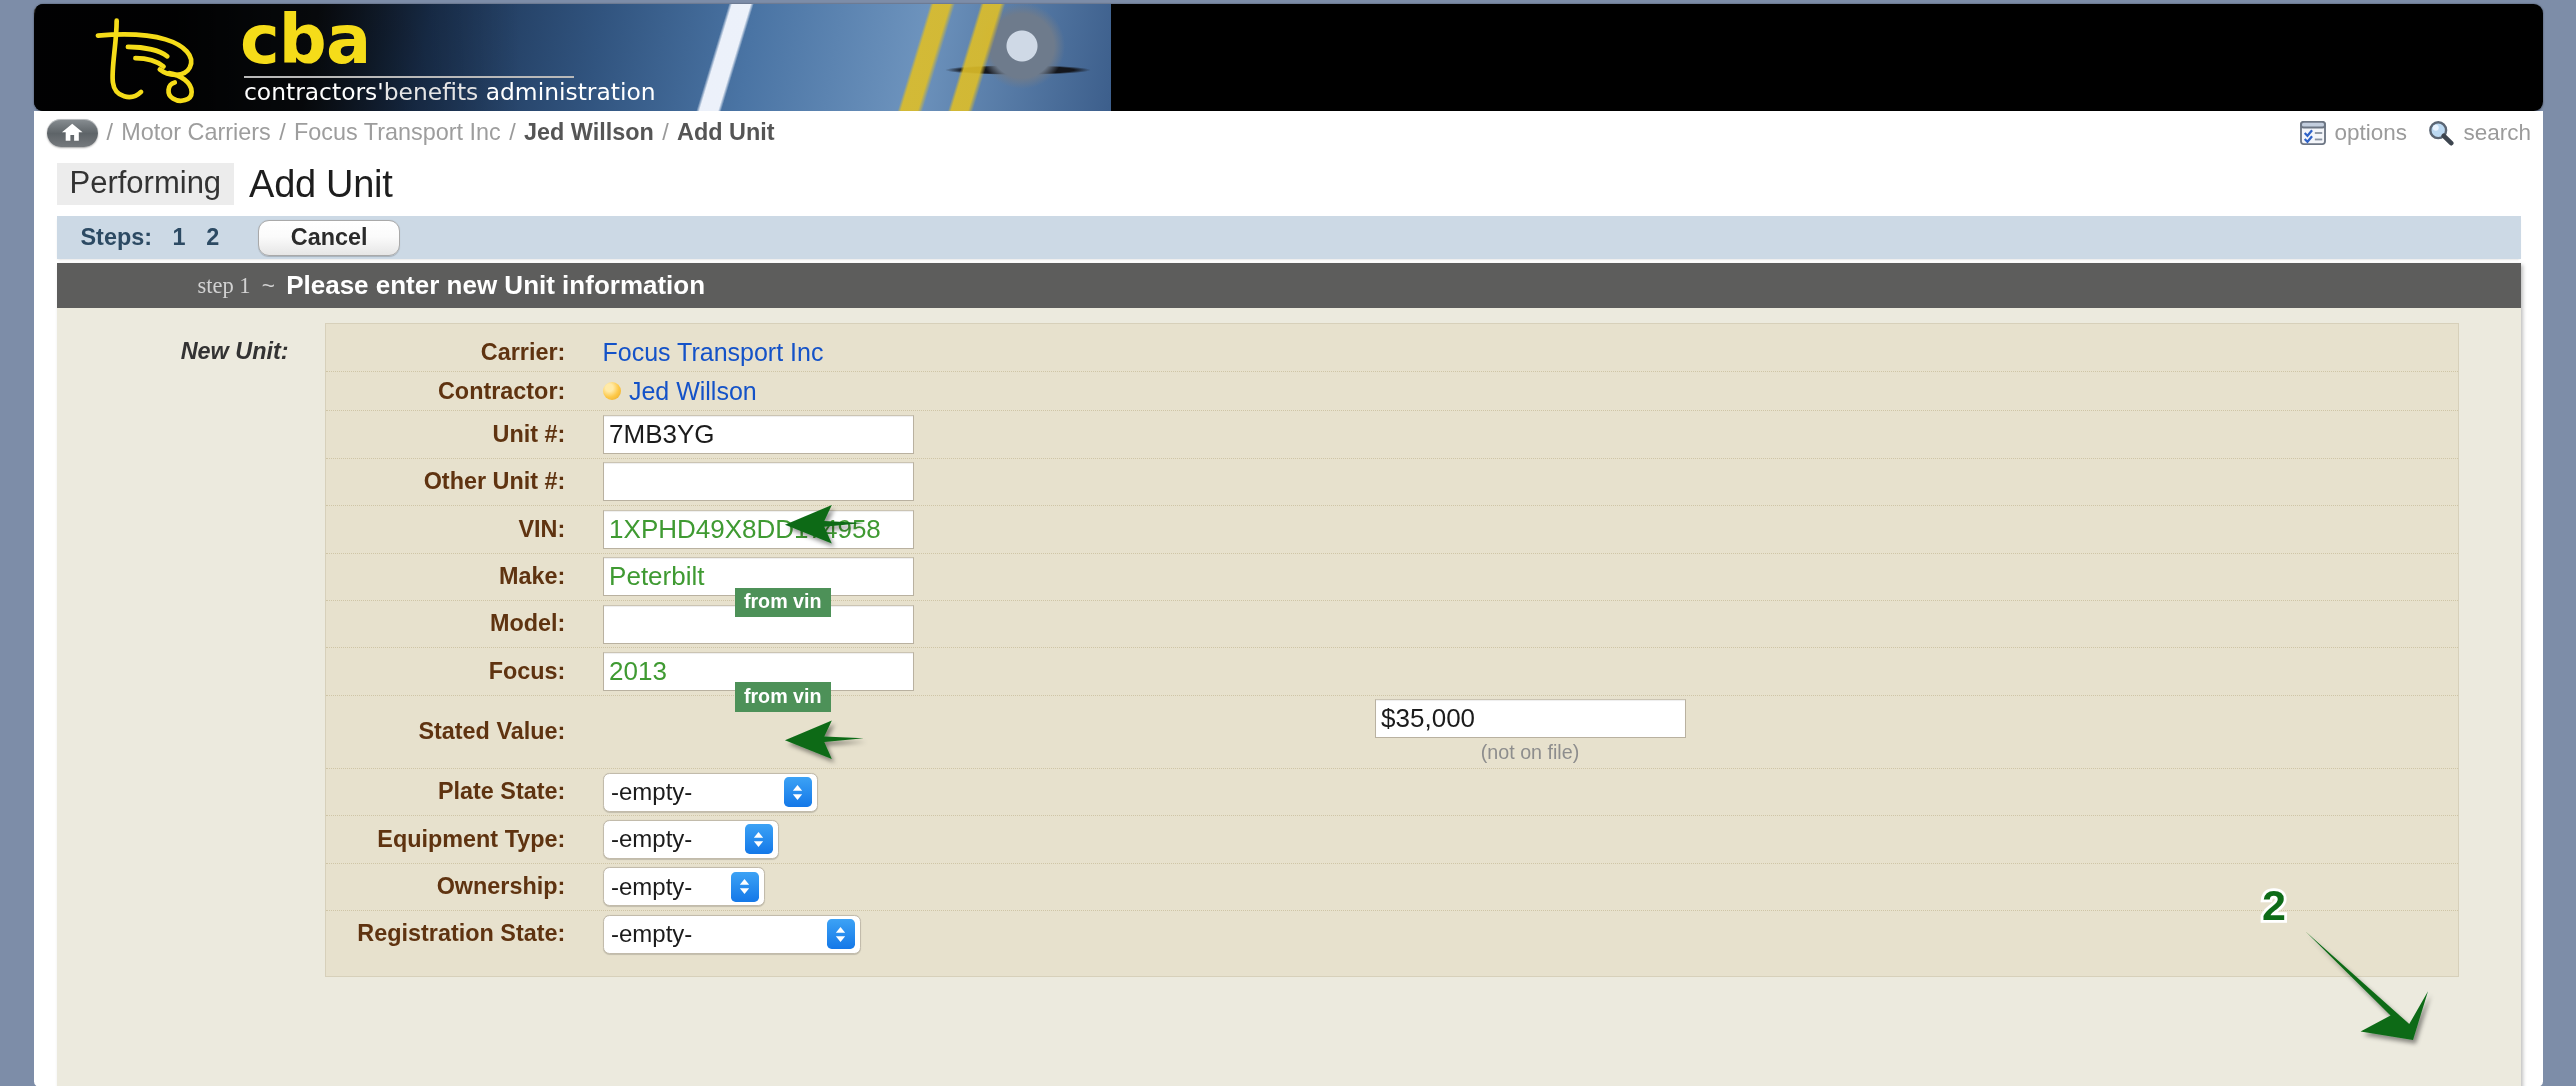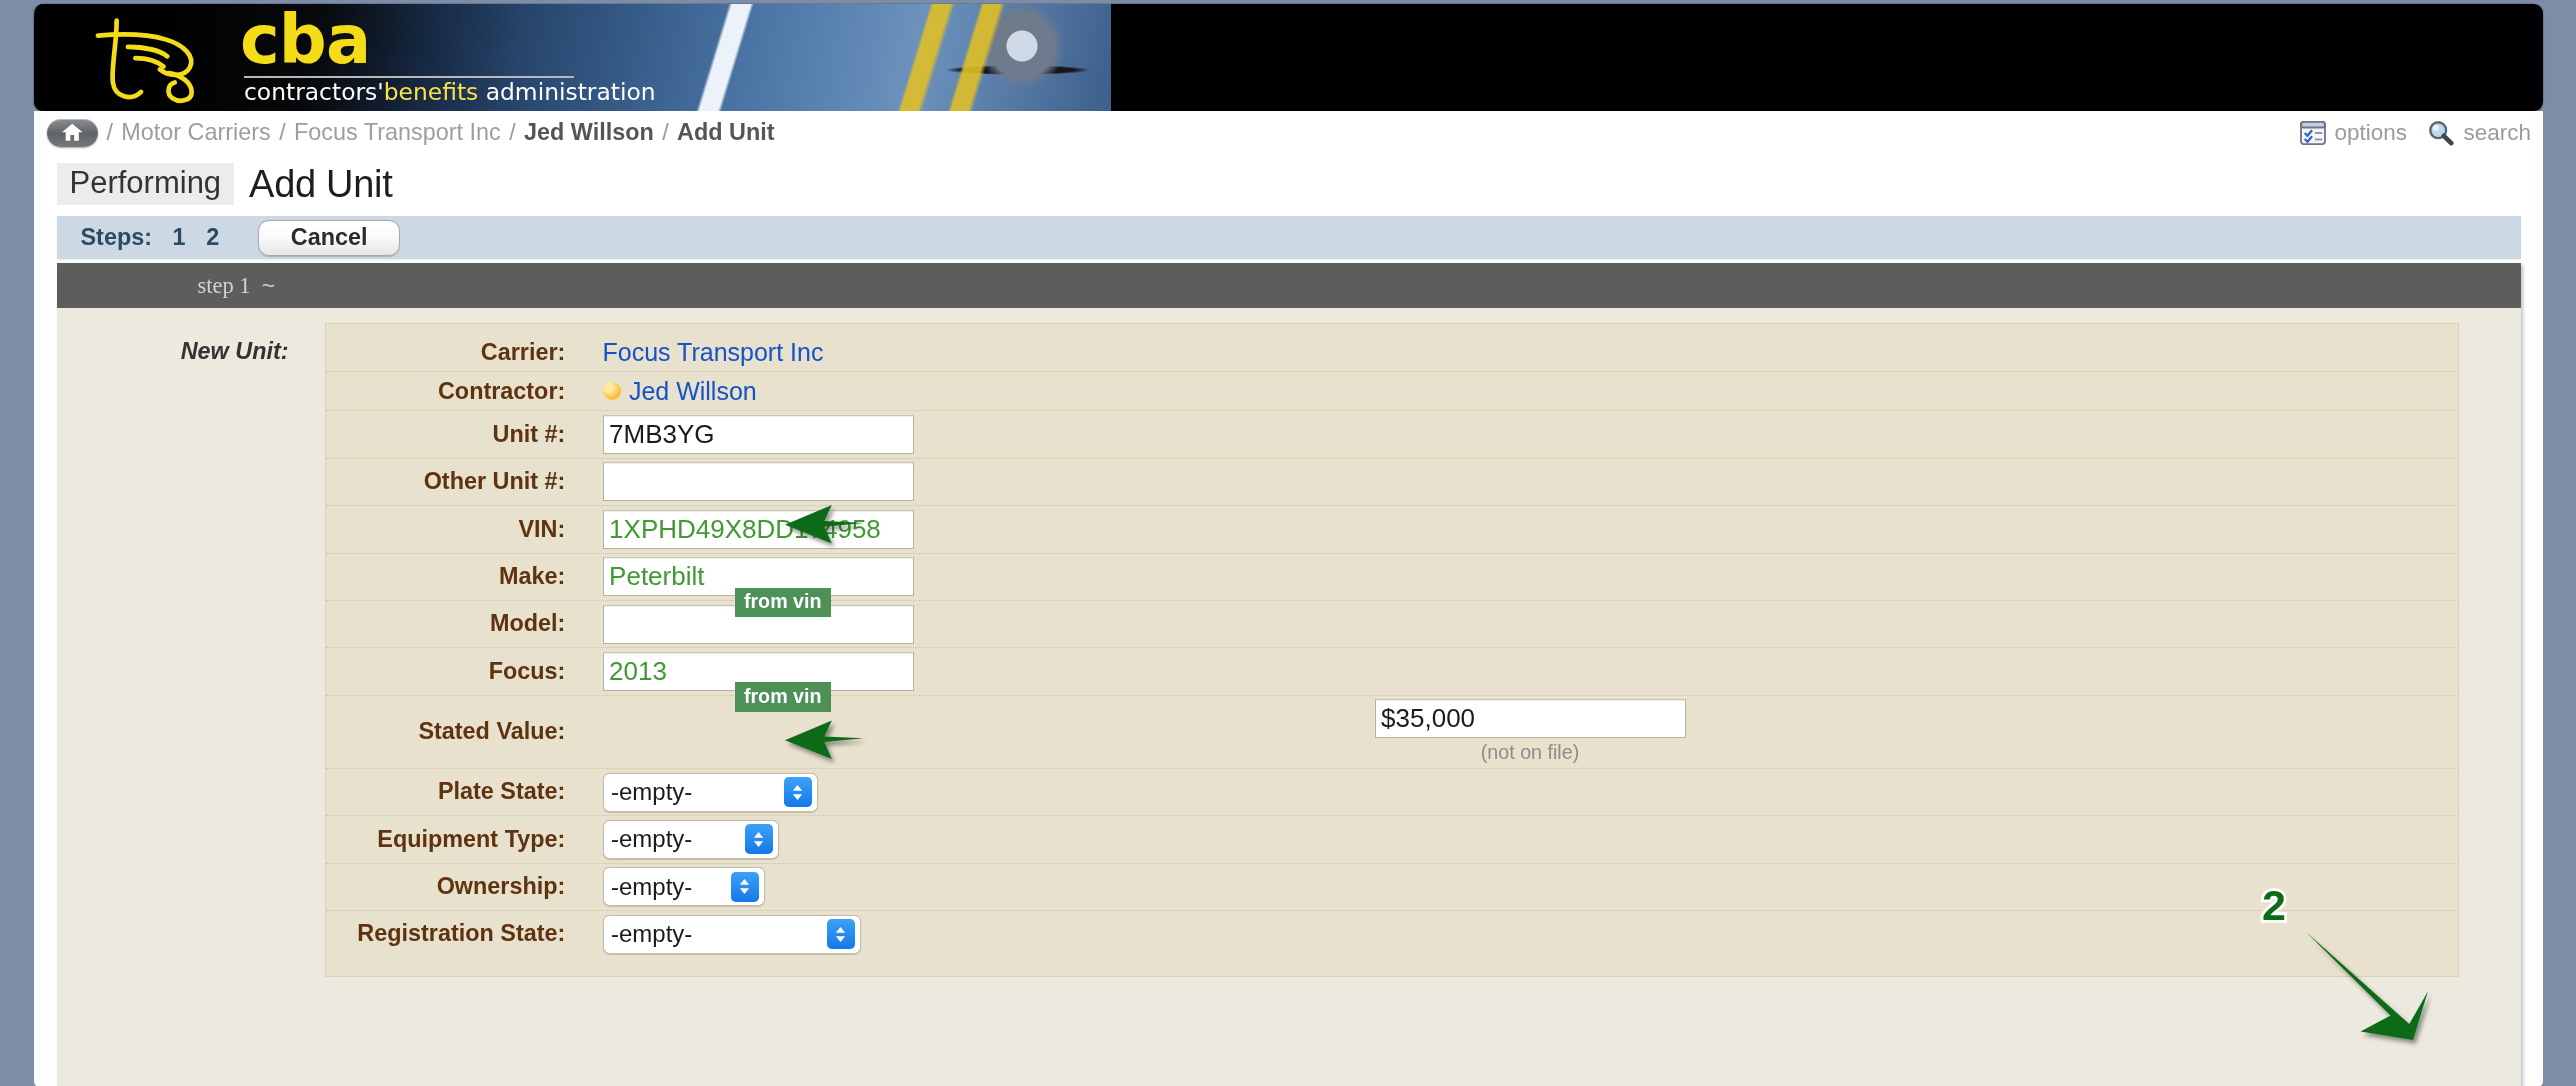--- a/index.html
+++ b/index.html
@@ -66,21 +66,21 @@
   }
   .logo-rule {
     position: absolute; left: 165px; top: 67px;
     width: 330px; height: 1.9px; background: #b9b9b9;
   }
   .logo-tag {
     position: absolute; left: 165px; top: 69px;
     font-family: "DejaVu Sans", sans-serif;
     font-size: 23.4px; color: #ffffff; white-space: nowrap;
   }
-  .logo-tag .hl { color: #fde047; }
+  .logo-tag .hl { color: #e5e5e5; }
 
   
   .sheet {
     position: absolute;
     left: 34px; top: 111px;
     width: 2509px; height: 976px;
     background: #ffffff;
     border-radius: 0 0 5.6px 5.6px;
   }
 
@@ -373,20 +373,21 @@
       <span class="step-num">1</span>
       <span class="step-num">2</span>
       <div class="cancel-btn">Cancel</div>
     </div>
 
     <div class="panel">
 
       <div class="step-head">
         <span class="sh-small">step 1</span>
         <span class="sh-tilde">~</span>
+        <span class="sh-title">Please enter new Unit information</span>
       </div>
 
       <div class="panel-body">
         <div class="left-col">
           <div class="seclabel">New Unit:</div>
         </div>
 
         <div class="form-col">
 
           <div class="frow">

